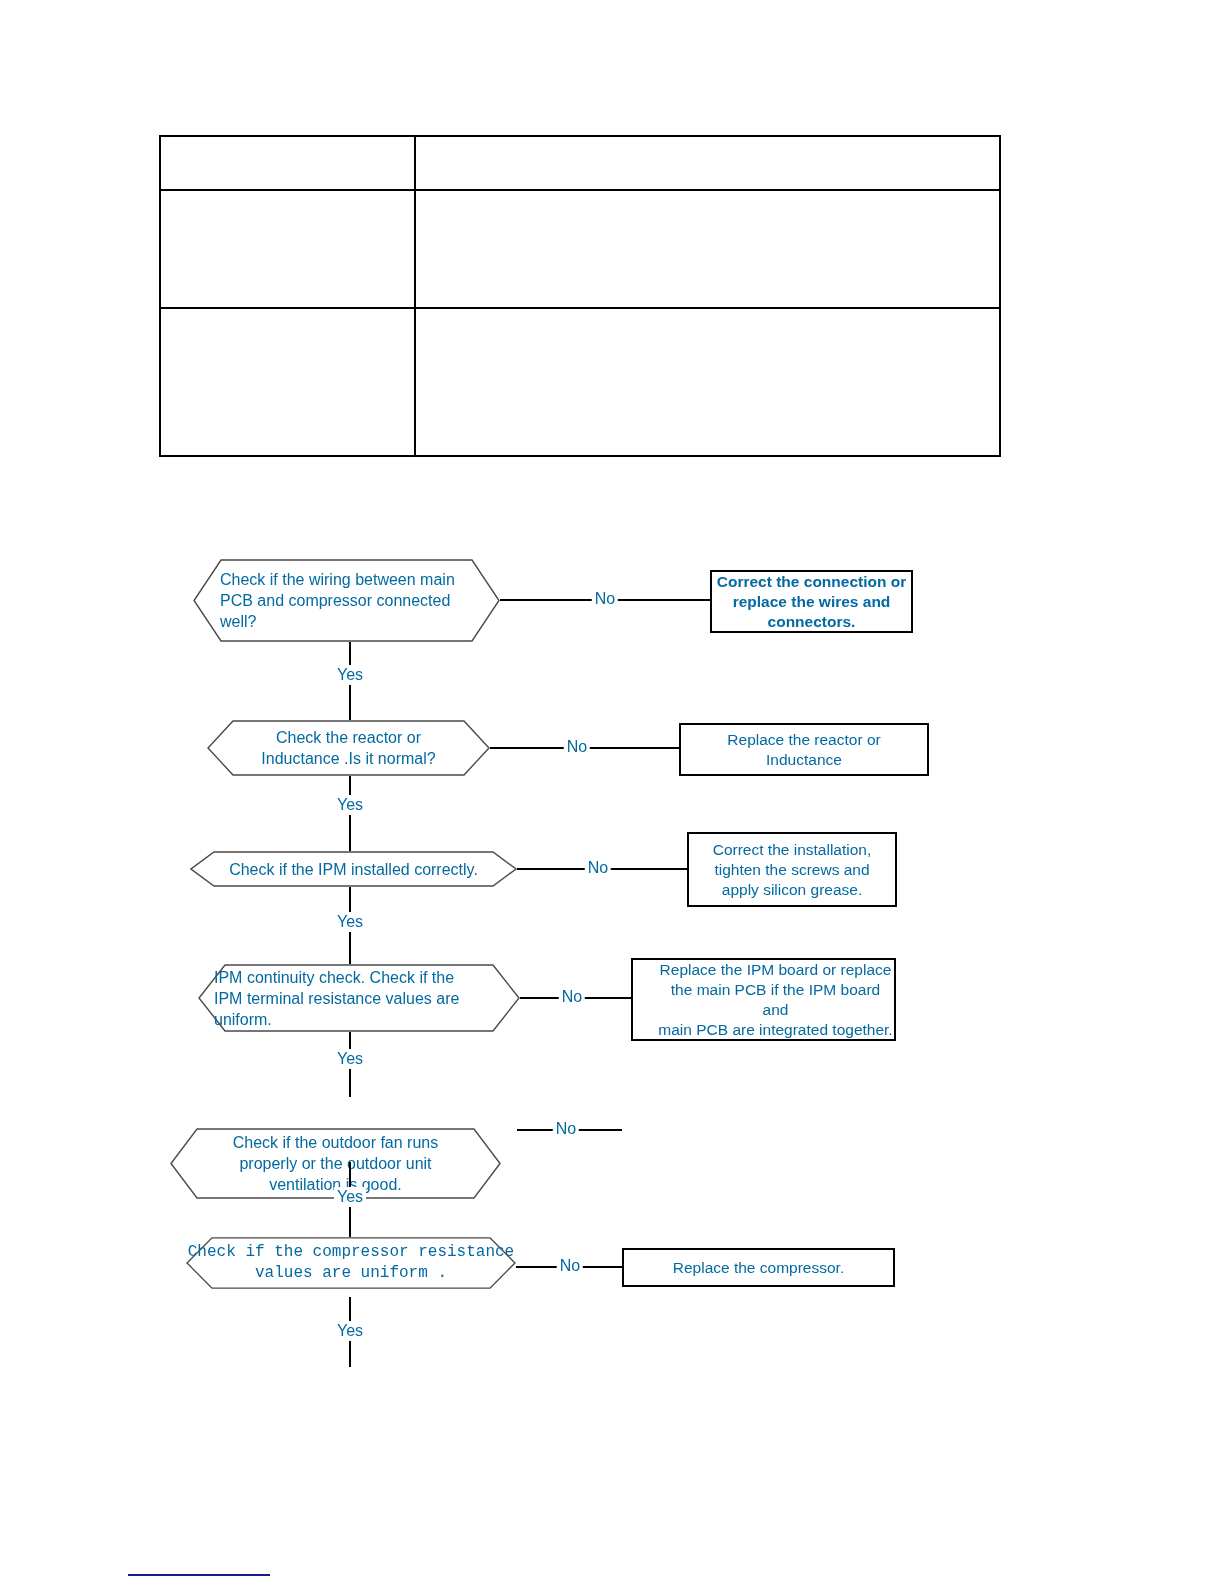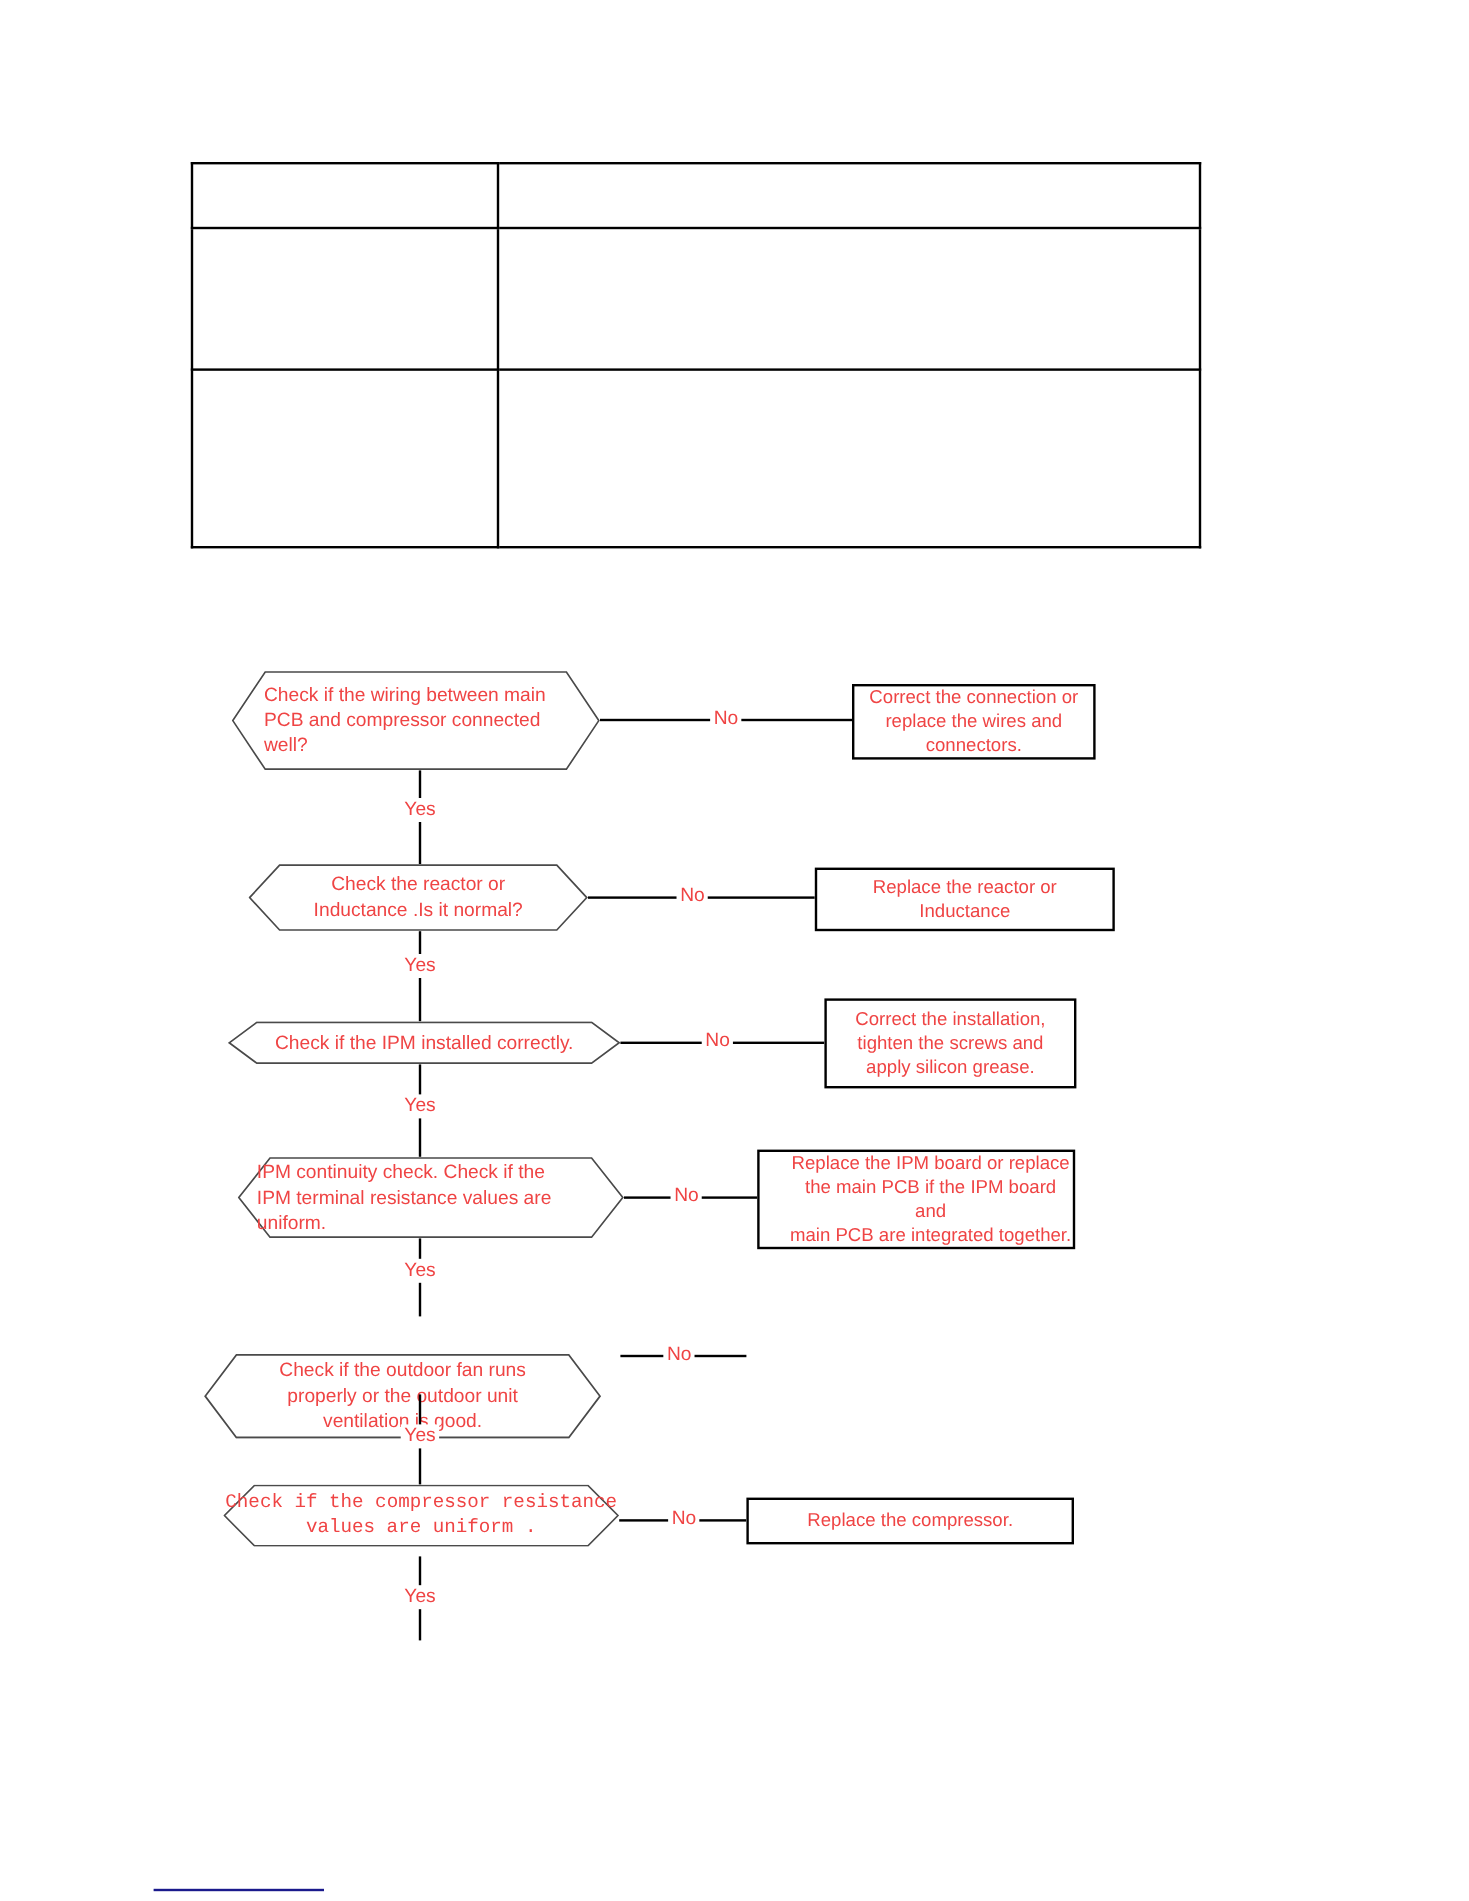--- a/index.html
+++ b/index.html
@@ -2,21 +2,21 @@
 <html><head>
 <meta charset="utf-8">
 <style>
   html,body{margin:0;padding:0;background:#ffffff;}
   .page{
     position:relative;
     width:1224px;
     height:1584px;
     background:#ffffff;
     font-family:"Liberation Sans", sans-serif;
-    color:#ef4444;
+    color:#0369a1;
     overflow:hidden;
   }
   
   .info-table{
     position:absolute;
     left:159px; top:135px;
     width:842px; height:320px;
     border-collapse:collapse;
     table-layout:fixed;
   }
@@ -97,21 +97,21 @@
   <div class="hex" style="left:193px;top:559px;width:307px;height:83px;">
     <svg viewBox="0 0 307 83" preserveAspectRatio="none">
       <polygon points="28,1 279,1 306,41.5 279,82 28,82 1,41.5" fill="#ffffff" stroke="#4a4a4a" stroke-width="1.4"></polygon>
     </svg>
     <div class="txt left" style="padding-left:27px;">Check if the wiring between main
 PCB and compressor connected
 well?</div>
   </div>
   <div class="hline" style="left:500px;top:599px;width:210px;"></div>
   <span class="lbl" style="left:605px;top:589px;">No</span>
-  <div class="rectbox" style="left:710px;top:570px;width:203px;height:63px;">Correct the connection or
+  <div class="rectbox" style="left:710px;top:570px;width:203px;height:63px;font-weight:bold;">Correct the connection or
 replace the wires and
 connectors.</div>
   <div class="vline" style="left:349px;top:642px;height:78px;"></div>
   <span class="lbl" style="left:350px;top:665px;">Yes</span>
 
   <div class="hex" style="left:207px;top:720px;width:283px;height:56px;">
     <svg viewBox="0 0 283 56" preserveAspectRatio="none">
       <polygon points="26,1 257,1 282,28 257,55 26,55 1,28" fill="#ffffff" stroke="#4a4a4a" stroke-width="1.4"></polygon>
     </svg>
     <div class="txt">Check the reactor or

